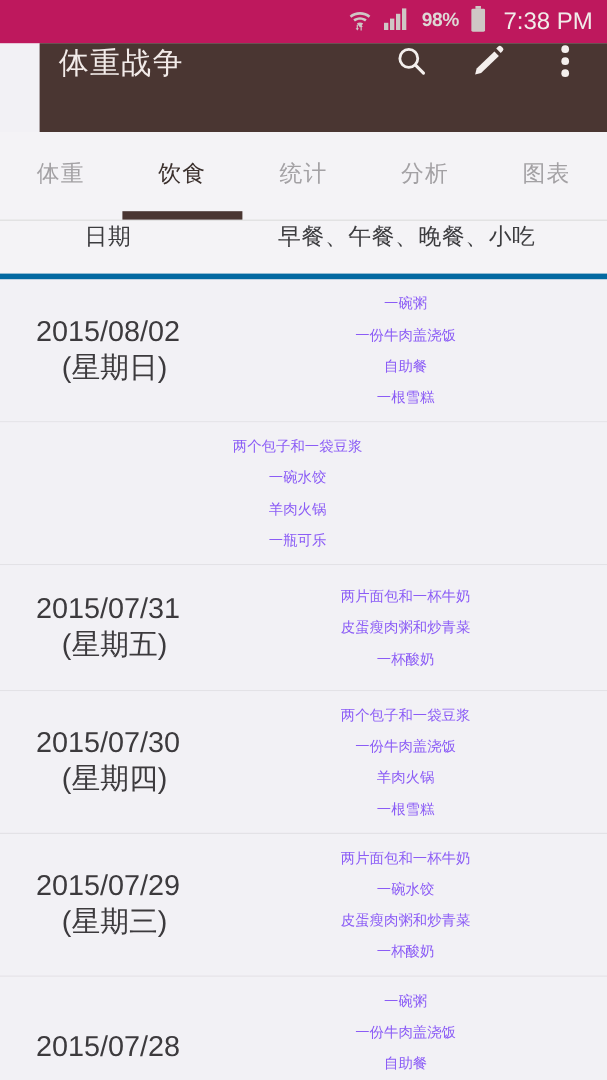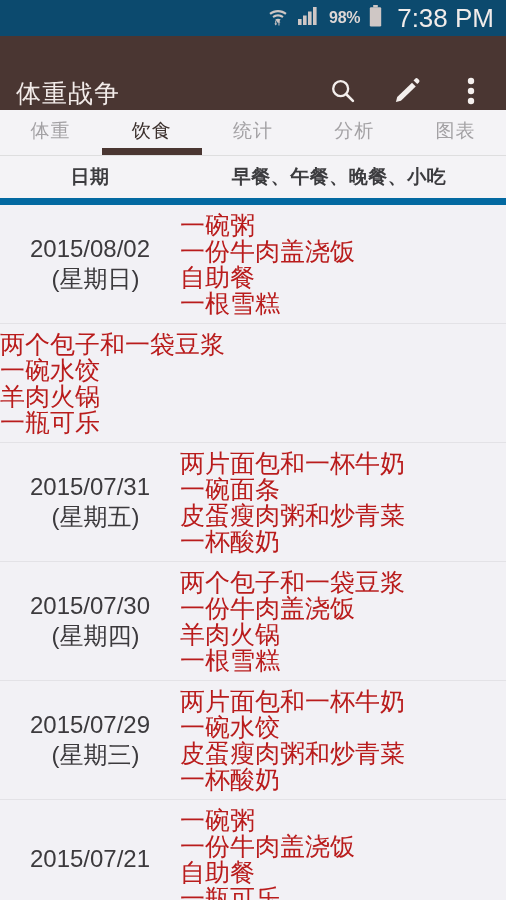--- a/index.html
+++ b/index.html
@@ -18,56 +18,57 @@
     position: relative;
     width: 506px;
     height: 900px;
     overflow: hidden;
     background: #f2f1f5;
   }
 
   
   .statusbar {
     height: 36px;
-    background: #0c4a6e;
+    background: #be185d;
     display: flex;
     align-items: center;
     justify-content: flex-end;
     padding: 0 12px 0 0;
     box-sizing: border-box;
     color: #e8e2e0;
   }
   .sb-group {
     display: flex;
     align-items: center;
     gap: 9px;
   }
   .sb-icon { display: block; }
   .sb-batt-pct {
     font-size: 16px;
     font-weight: bold;
     letter-spacing: -0.3px;
     color: #ded7d5;
   }
   .sb-clock {
-    font-size: 26px;
+    font-size: 20px;
     font-weight: normal;
     letter-spacing: 0px;
     color: #f1ecea;
     margin-left: 6px;
   }
 
   
   .appbar {
     height: 74px;
     background: #4a3632;
     display: flex;
-    align-items: flex-end;
+    align-items: flex-start;
     padding: 0 18px 0 16px;
     box-sizing: border-box;
+    margin-left: 33px;
   }
   .app-title {
     color: #f2ebe9;
     font-size: 25px;
     letter-spacing: 1px;
     flex: 1;
     white-space: nowrap;
   }
   .appbar-actions {
     display: flex;
@@ -78,21 +79,21 @@
     width: 34px;
     height: 34px;
     display: flex;
     align-items: center;
     justify-content: center;
     cursor: pointer;
   }
 
   
   .tabbar {
-    height: 46px;
+    height: 74px;
     background: #f4f3f6;
     display: flex;
     align-items: stretch;
     position: relative;
     border-bottom: 1px solid #dededf;
     box-sizing: border-box;
   }
   .tab {
     flex: 1;
     display: flex;
@@ -116,26 +117,25 @@
     transform: translateX(-50%);
     bottom: 0px;
     width: 100px;
     height: 7px;
     background: #4a3632;
   }
 
   
   .colheader {
     display: flex;
-    align-items: center;
+    align-items: flex-start;
     height: 49px;
     background: #f4f3f6;
-    border-bottom: 7px solid #0369a1;
-    box-sizing: border-box;
-    font-weight: bold;
+    border-bottom: 5px solid #0369a1;
+    box-sizing: border-box;
   }
   .col-date {
     width: 180px;
     flex: none;
     text-align: center;
     box-sizing: border-box;
   }
   .col-meals {
     flex: 1;
     text-align: center;
@@ -170,23 +170,23 @@
     font-size: 24px;
     line-height: 30px;
     box-sizing: border-box;
   }
   .date-cell .d-weekday {
     display: block;
     padding-left: 11px;
   }
   .row .meals-cell {
     flex: 1;
-    text-align: left;
-    color: #b91c1c;
-    font-size: 25px;
+    text-align: center;
+    color: #8b5cf6;
+    font-size: 12px;
     line-height: 26px;
     padding: 7px 10px 7px 0;
     box-sizing: border-box;
   }
   .meal-line { display: block; white-space: nowrap; }
 </style>
 </head>
 <body>
 
 <div id="app">
@@ -290,21 +290,20 @@
           <span class="meal-line">两个包子和一袋豆浆</span>
           <span class="meal-line">一碗水饺</span>
           <span class="meal-line">羊肉火锅</span>
           <span class="meal-line">一瓶可乐</span>
         </div>
       </div>
       <div class="row">
         <div class="date-cell"><span>2015/07/31</span><span class="d-weekday">(星期五)</span></div>
         <div class="meals-cell">
           <span class="meal-line">两片面包和一杯牛奶</span>
-          <span class="meal-line">一碗面条</span>
           <span class="meal-line">皮蛋瘦肉粥和炒青菜</span>
           <span class="meal-line">一杯酸奶</span>
         </div>
       </div>
       <div class="row">
         <div class="date-cell"><span>2015/07/30</span><span class="d-weekday">(星期四)</span></div>
         <div class="meals-cell">
           <span class="meal-line">两个包子和一袋豆浆</span>
           <span class="meal-line">一份牛肉盖浇饭</span>
           <span class="meal-line">羊肉火锅</span>
@@ -314,21 +313,21 @@
       <div class="row">
         <div class="date-cell"><span>2015/07/29</span><span class="d-weekday">(星期三)</span></div>
         <div class="meals-cell">
           <span class="meal-line">两片面包和一杯牛奶</span>
           <span class="meal-line">一碗水饺</span>
           <span class="meal-line">皮蛋瘦肉粥和炒青菜</span>
           <span class="meal-line">一杯酸奶</span>
         </div>
       </div>
       <div class="row">
-        <div class="date-cell"><span>2015/07/21</span></div>
+        <div class="date-cell"><span>2015/07/28</span></div>
         <div class="meals-cell">
           <span class="meal-line">一碗粥</span>
           <span class="meal-line">一份牛肉盖浇饭</span>
           <span class="meal-line">自助餐</span>
           <span class="meal-line">一瓶可乐</span>
         </div>
       </div>
     </div>
 
 </div>

